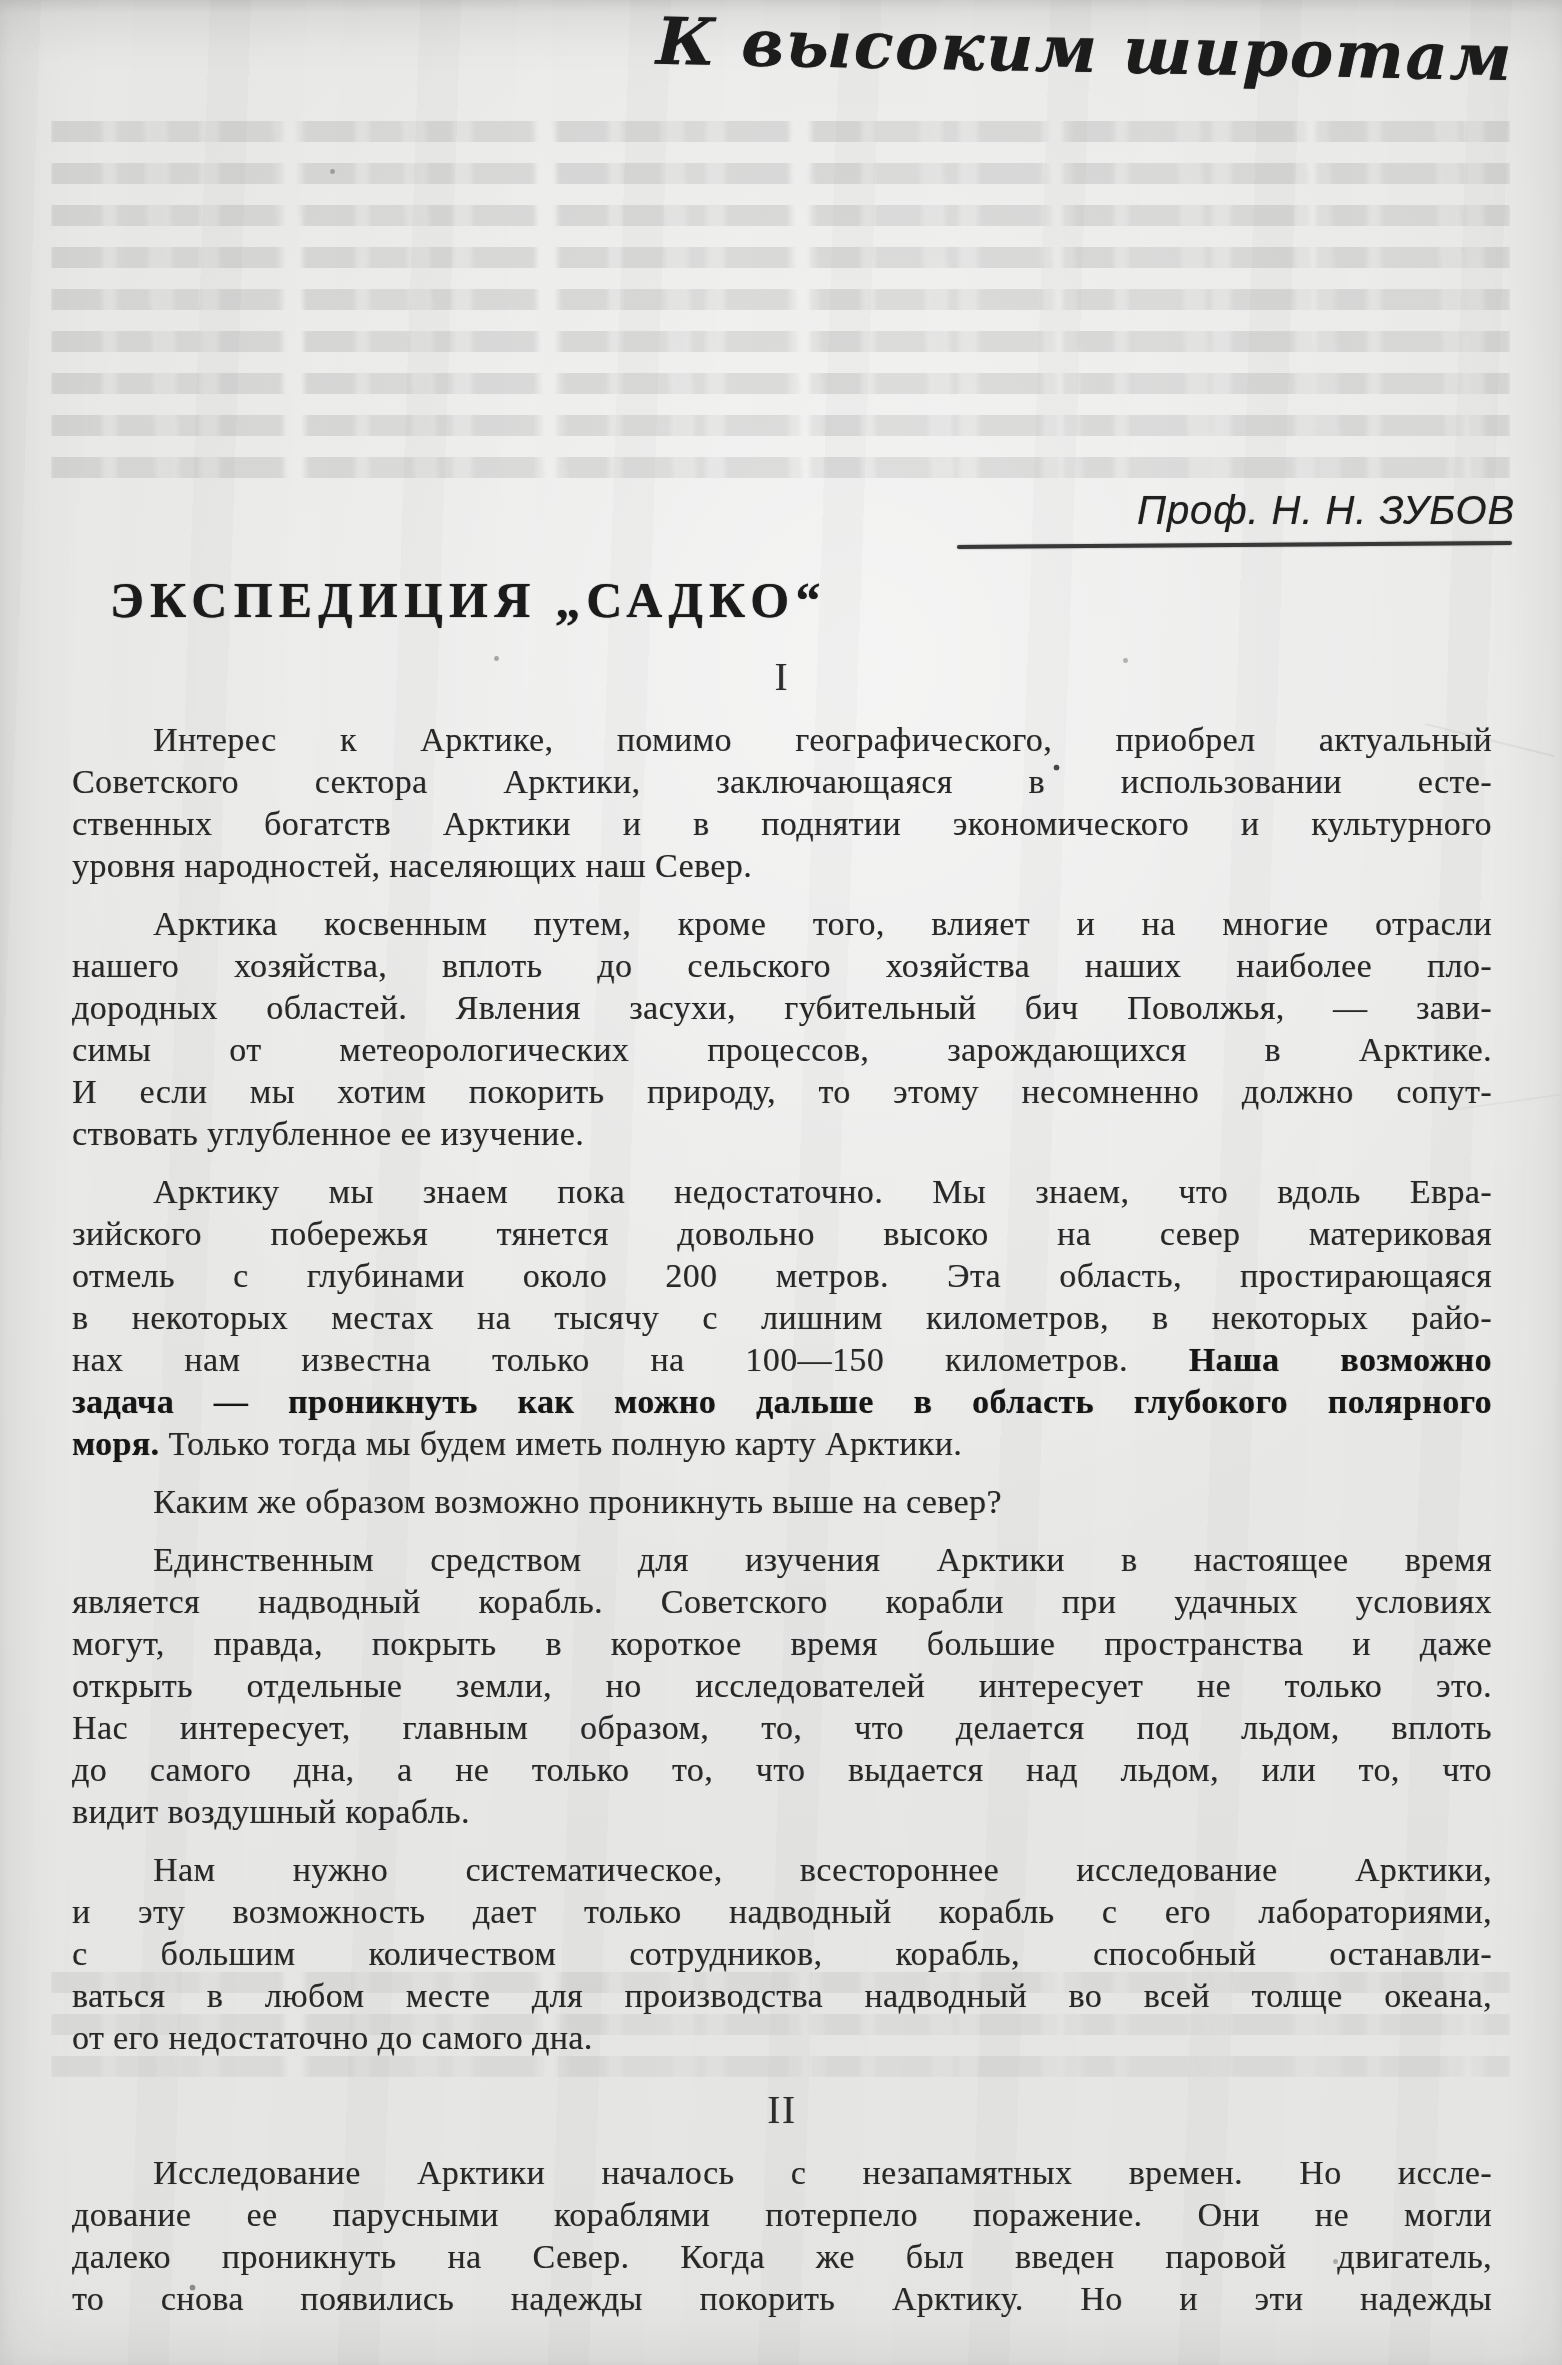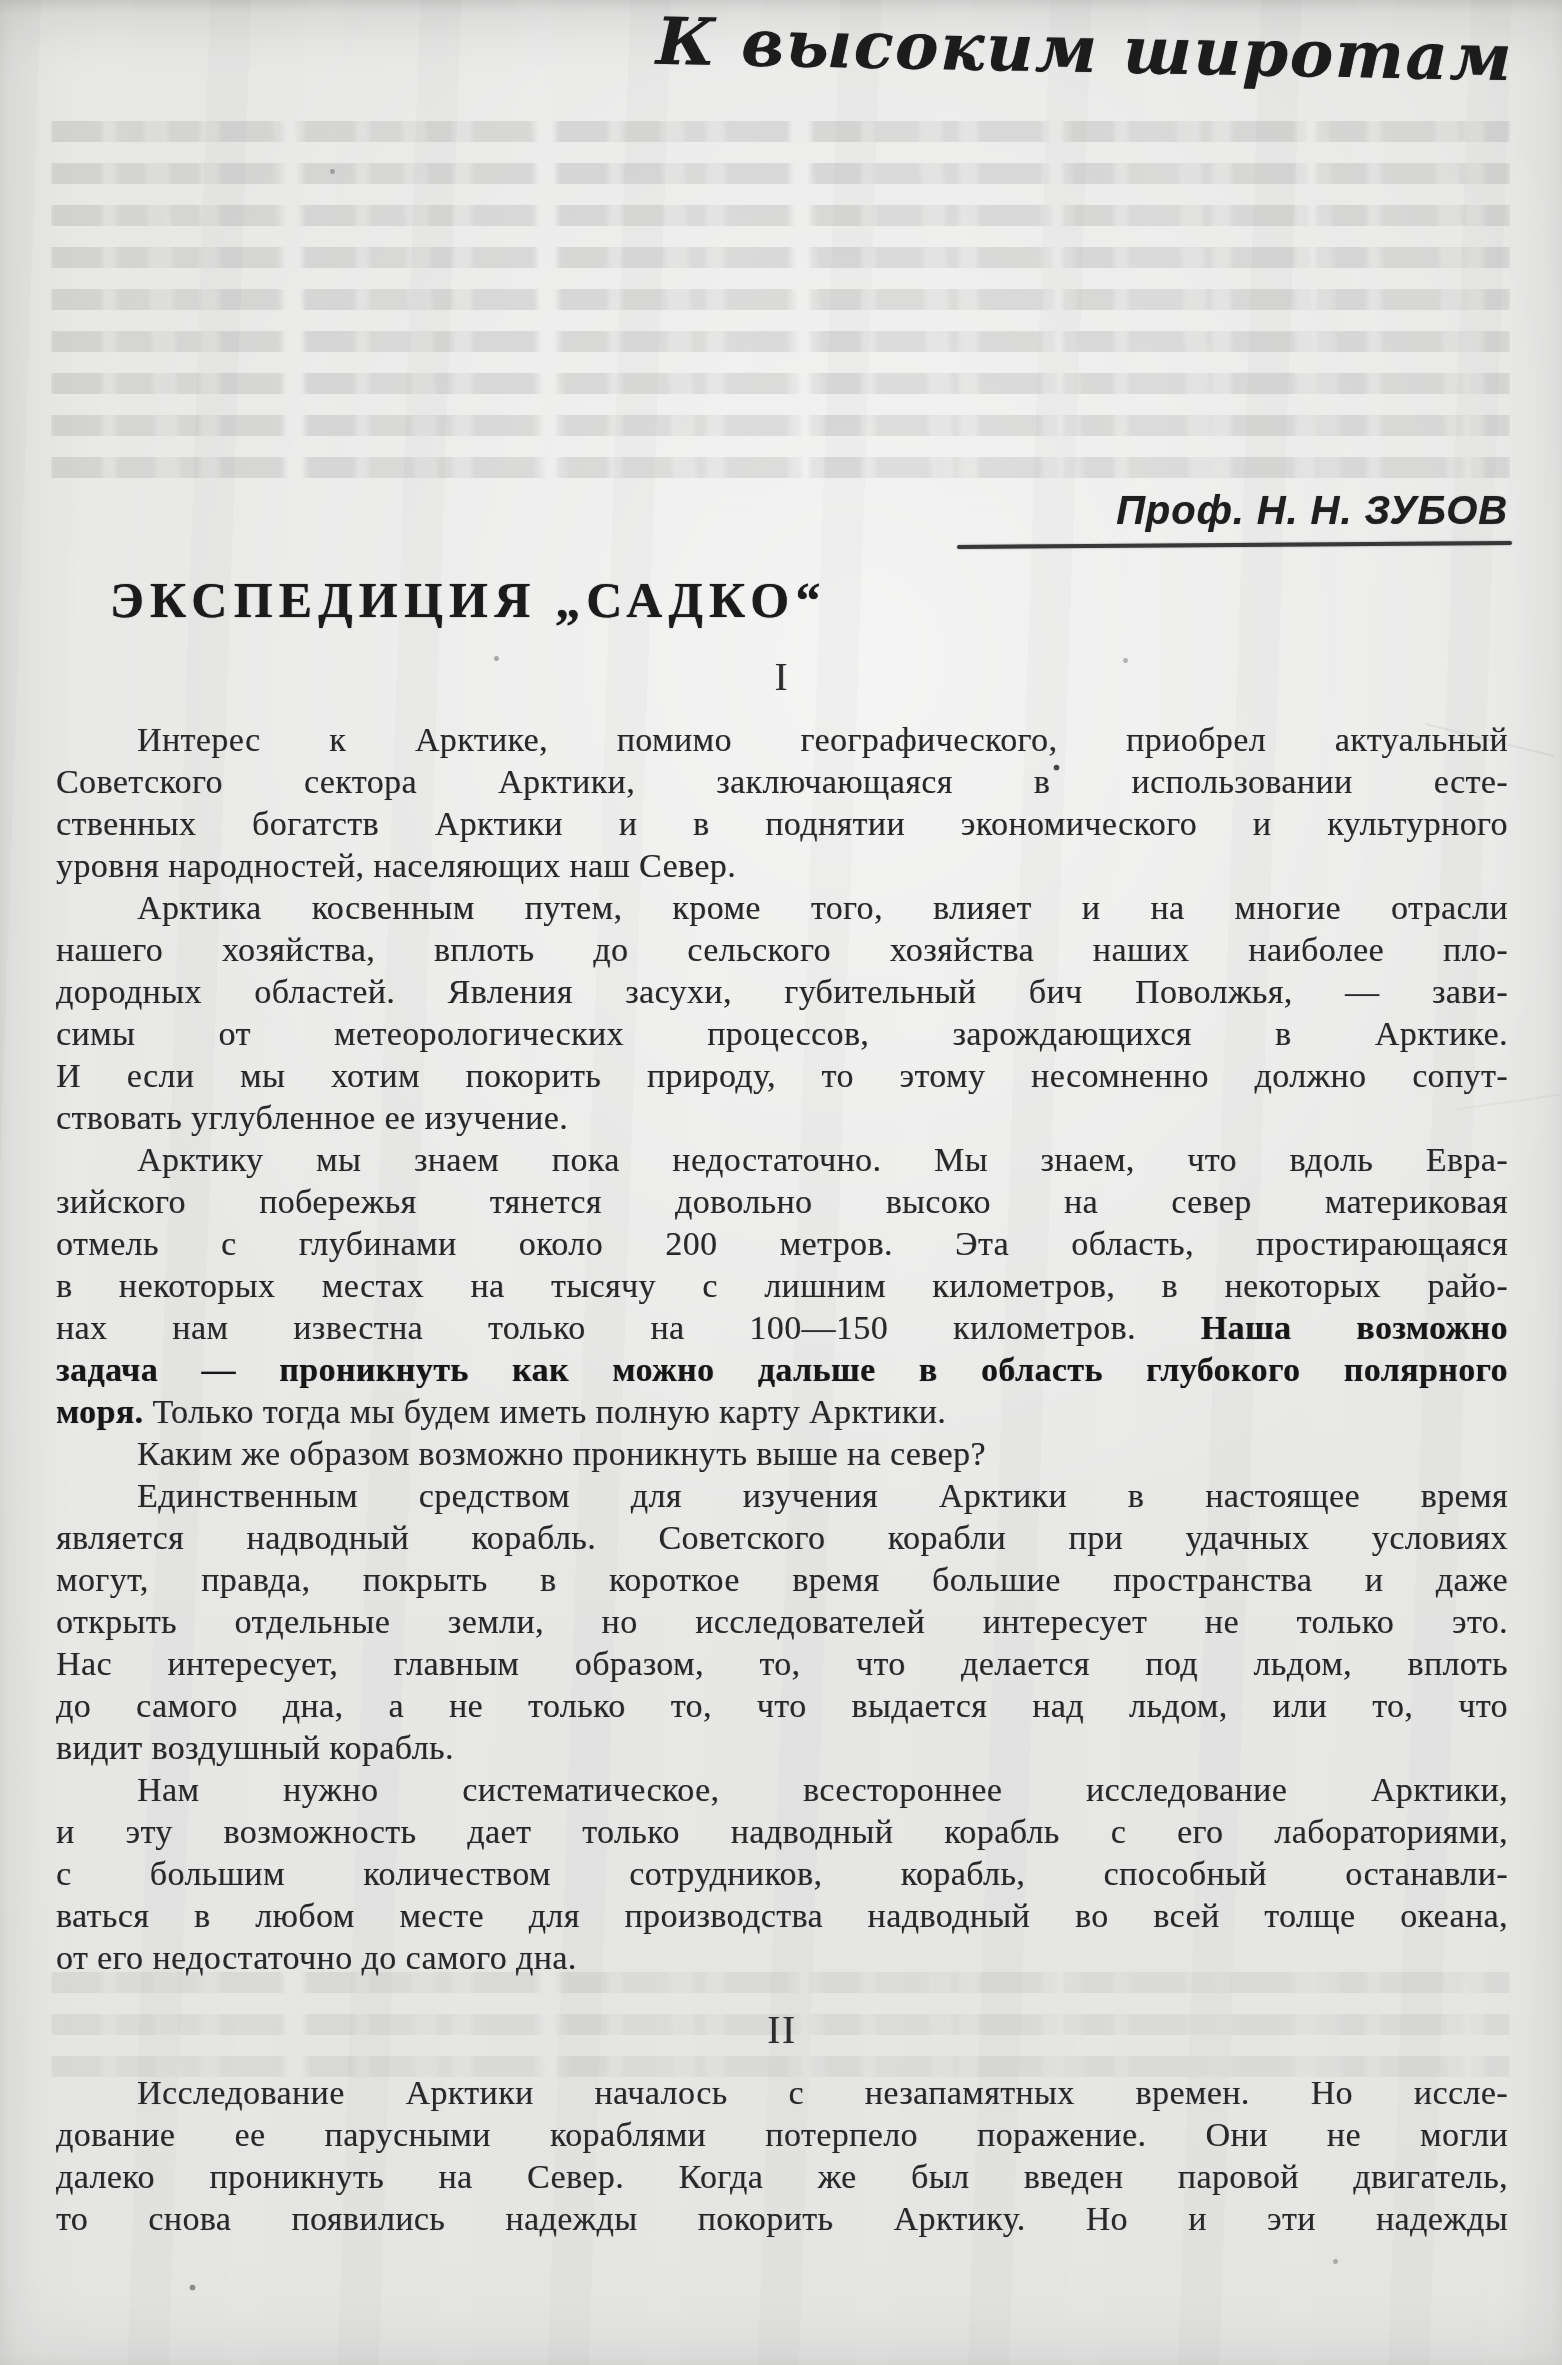--- a/index.html
+++ b/index.html
@@ -35,23 +35,23 @@
   .masthead{
     position:absolute;top:14px;right:50px;
     font-family:"DejaVu Serif","Liberation Serif",serif;
     font-style:italic;font-weight:700;
     font-size:65px;line-height:1.1;letter-spacing:1.8px;
     color:#1c1c1c;white-space:nowrap;
     transform:rotate(1.1deg);
     text-shadow:0 0 0.9px rgba(0,0,0,.6);
   }
   .author{
-    position:absolute;top:488px;right:55px;
+    position:absolute;top:488px;right:48px;
     font-family:"Liberation Sans",sans-serif;
-    font-style:italic;font-weight:700;
+    font-style:italic;font-weight:400;
     font-size:40px;letter-spacing:0.9px;color:#1f1f1f;
     white-space:nowrap;
     text-shadow:0 0 0.9px rgba(0,0,0,.5);
   }
   .author-rule{
     position:absolute;top:543px;right:51px;
     width:555px;height:4.4px;background:#383838;
     border-radius:2.7px;transform:rotate(-.4deg);
     box-shadow:0 0 1.8px rgba(0,0,0,.4);
   }
@@ -65,21 +65,21 @@
   .article{
     position:absolute;left:56px;top:656px;width:1452px;
     font-size:34px;line-height:42px;letter-spacing:0.4px;
     text-shadow:0.4px 0.4px 0.7px rgba(20,20,20,.35);
   }
   .section-numeral{
     text-align:center;font-size:39px;color:#2d2d2d;
     margin:30px 0 21px 0;letter-spacing:1.8px;
   }
   .section-numeral:first-child{margin-top:0;}
-  .para{margin:0;}
+  .para{margin:16px;}
   .line{
     text-align:justify;text-align-last:justify;
     white-space:normal;
   }
   .line.indent{text-indent:81px;}
   .line.final{text-align-last:left;}
   .line b{font-weight:700;color:#161616;text-shadow:0.4px 0.4px 0.9px rgba(0,0,0,.45);}
   .crease{position:absolute;background:rgba(0,0,0,.05);pointer-events:none;}
   .crease1{right:7px;top:739px;width:133px;height:1.8px;transform:rotate(14deg);}
   .crease2{right:1.8px;top:1101px;width:106px;height:1.8px;transform:rotate(-8deg);opacity:.7;}

